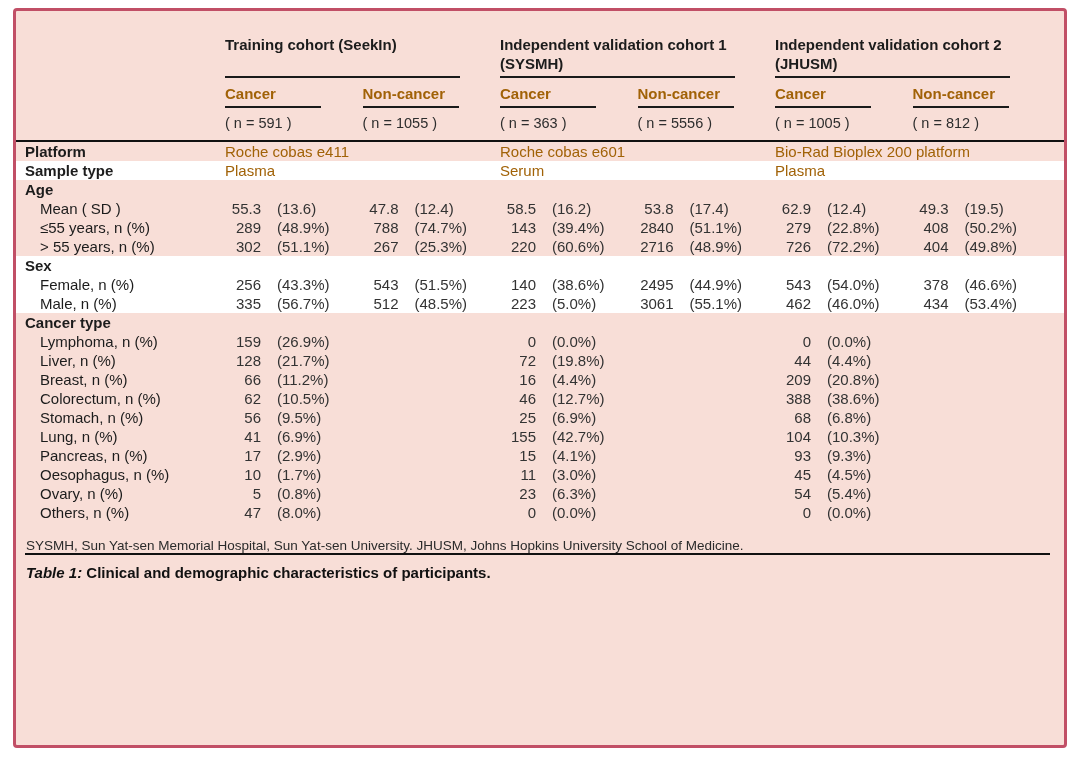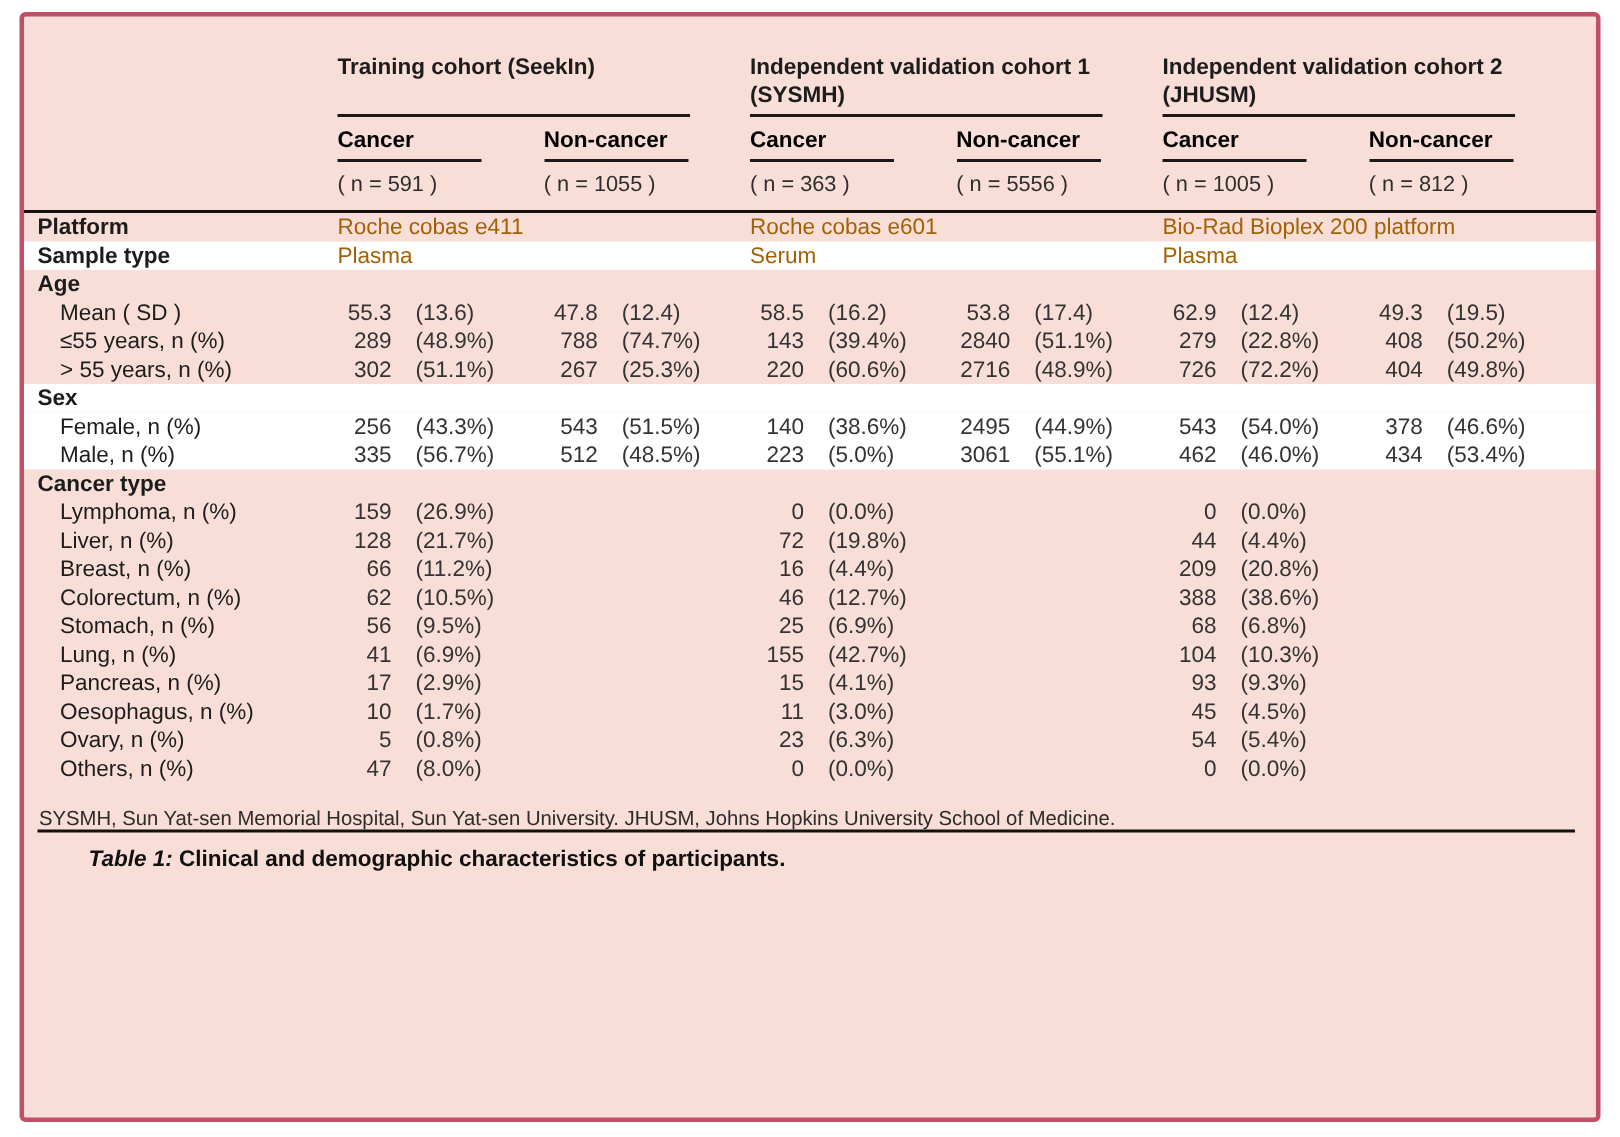--- a/index.html
+++ b/index.html
@@ -9,40 +9,40 @@
         box-sizing:border-box;background:#f8ded7;border:3px solid #c14f66;border-radius:4px;
         overflow:hidden;}
   .grid-row{display:grid;grid-template-columns:200px repeat(6,1fr);
             box-sizing:border-box;padding:0 14px 0 9px;align-items:center;}
   
   .hdr-groups{padding-top:25px;align-items:stretch;}
   .group-cell{grid-column:span 2;display:flex;flex-direction:column;justify-content:space-between;}
   .group-title{font-weight:bold;font-size:15px;line-height:18.5px;white-space:pre-line;color:#1c1c1c;}
   .group-rule{border-bottom:2px solid #1a1a1a;margin-right:40px;margin-top:3px;}
   .sub-cell{padding-top:7px;}
-  .sub-label{font-weight:bold;font-size:15px;color:#000000;}
+  .sub-label{font-weight:bold;font-size:15px;color:#a16207;}
   .sub-rule{width:96px;border-bottom:2px solid #1a1a1a;margin-top:4px;}
   .sub-n{font-size:14.5px;padding:7px 0 9px;color:#2d2d2d;}
   .head-rule{border-bottom:2.5px solid #111;margin:0;}
   
   .row{height:19px;font-size:15px;}
   .row.white{background:#ffffff;}
   .row-label{color:#1c1c1c;}
   .row-label.bold{font-weight:bold;}
   .row-label.indent{padding-left:15px;}
   .section-label{grid-column:1 / -1;font-weight:bold;color:#1c1c1c;}
   .cell{color:#333;}
   .cell-wide{grid-column:span 2;color:#a16207;}
   .num{display:inline-block;width:36px;text-align:right;}
   .paren{margin-left:16px;}
   
   .footnote{font-size:13.5px;color:#2b2b2b;padding:16px 14px 0 10px;}
   .caption-rule{border-bottom:2.5px solid #111;margin:0 14px 0 9px;}
   .caption{font-size:15px;font-weight:bold;color:#111;padding:9px 14px 0 10px;}
-  .cap-label{font-style:italic;margin-left:33px;}
+  .cap-label{font-style:italic;}
 </style>
 </head>
 <body>
 
 <div class="stage">
   <div class="card">
 
     <div class="grid-row hdr-groups">
       <div></div>
 

